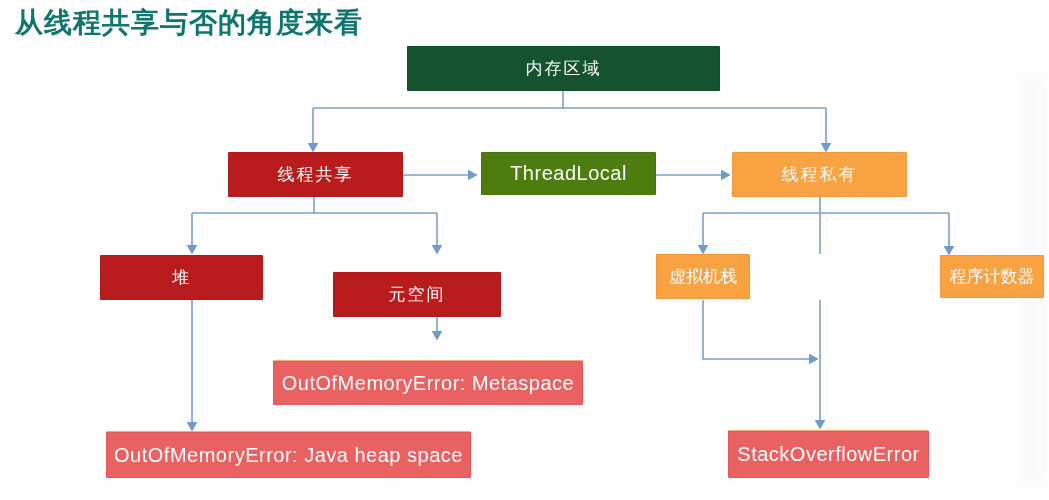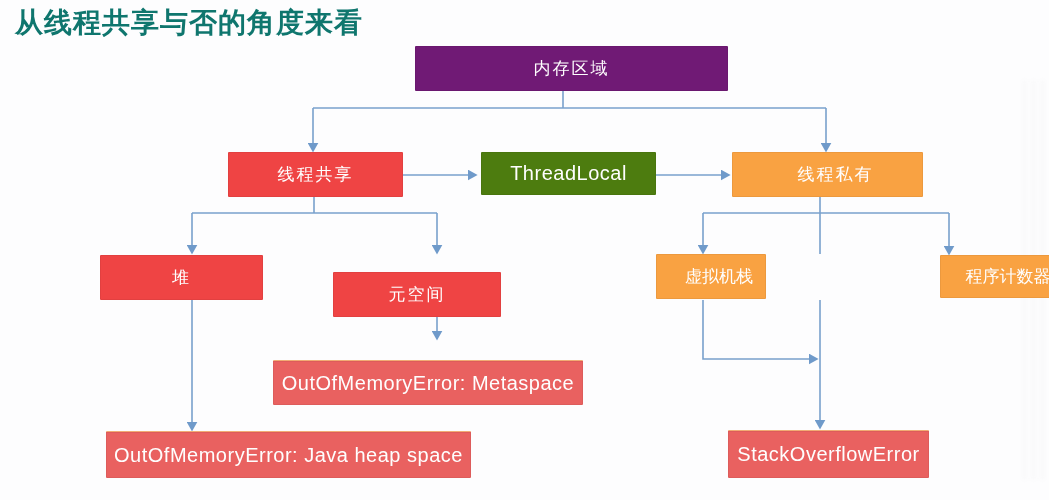--- a/index.html
+++ b/index.html
@@ -16,24 +16,24 @@
     white-space:nowrap;
   }
   svg.wires{position:absolute;left:0;top:0;z-index:1;pointer-events:none;}
   .node{
     position:absolute;z-index:2;display:flex;align-items:center;justify-content:center;
     color:#fefefe;font-size:17px;letter-spacing:2px;border-radius:1px;
     box-shadow:inset 0 0 0 1px rgba(0,0,0,.05);
     text-align:center;white-space:nowrap;
   }
   .node.en{font-size:20px;letter-spacing:.5px;}
-  .blue{background:#701a75;margin-left:8px;}
-  .green{background:#ef4444;}
+  .blue{background:#14532d;}
+  .green{background:#b91c1c;}
   .lightgreen{background:#4d7c0f;}
-  .orange{background:#f9a242;padding-left:16px;}
+  .orange{background:#f9a242;}
   .red{background:#e96160;border-top:1px solid rgba(243,186,120,.85);}
   .scan-streaks{
     position:absolute;right:0;top:80px;width:26px;height:400px;z-index:0;
     background:repeating-linear-gradient(90deg,
       rgba(120,120,120,.10) 0 3px, rgba(255,255,255,0) 3px 9px);
     filter:blur(2px);opacity:.5;
   }
 </style>
 </head>
 <body>

